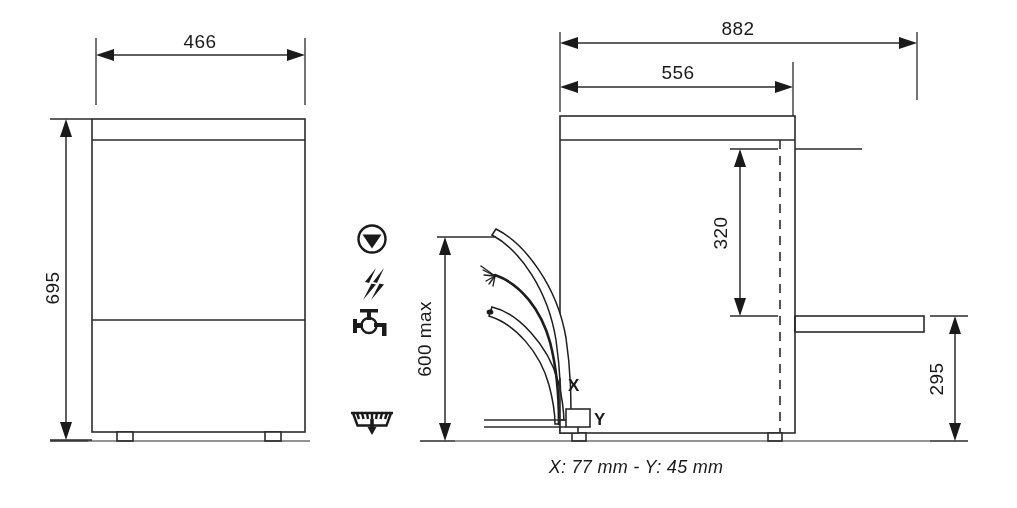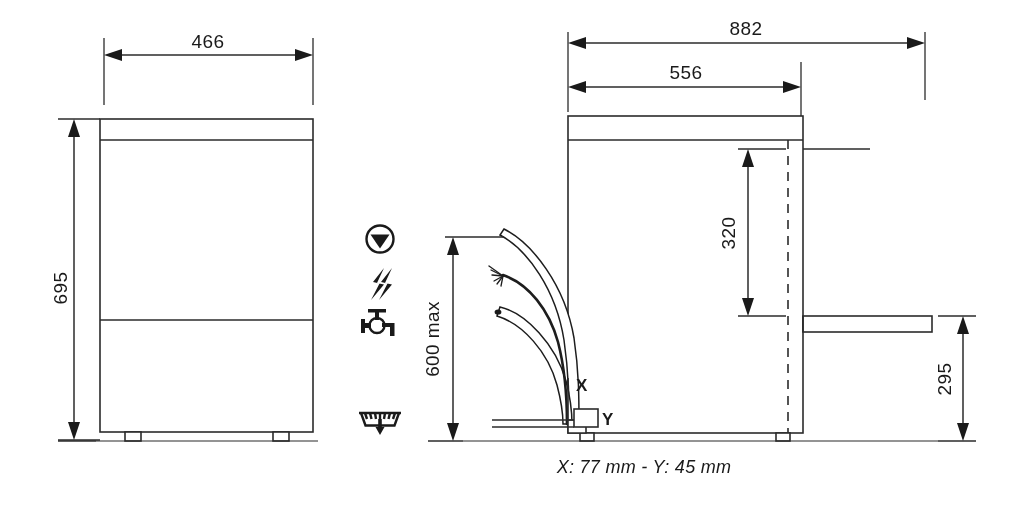--- a/index.html
+++ b/index.html
@@ -9,21 +9,21 @@
   }
   body {
     width: 1017px;
     height: 508px;
     font-family: "Liberation Sans", sans-serif;
     position: relative;
     overflow: hidden;
   }
   #drawing-root {
     position: absolute;
-    left: 8px;
+    left: 0;
     top: 0;
     width: 824px;
     height: 508px;
     border-radius: 29px;
   }
   svg { display: block; }
   .ln  { stroke: #2b2b2b; stroke-width: 1.6; fill: none; }
   .ln-thin { stroke: #2b2b2b; stroke-width: 1.2; fill: none; }
   .ext { stroke: #2b2b2b; stroke-width: 1.3; fill: none; }
   .dim { stroke: #2b2b2b; stroke-width: 1.5; fill: none; }

